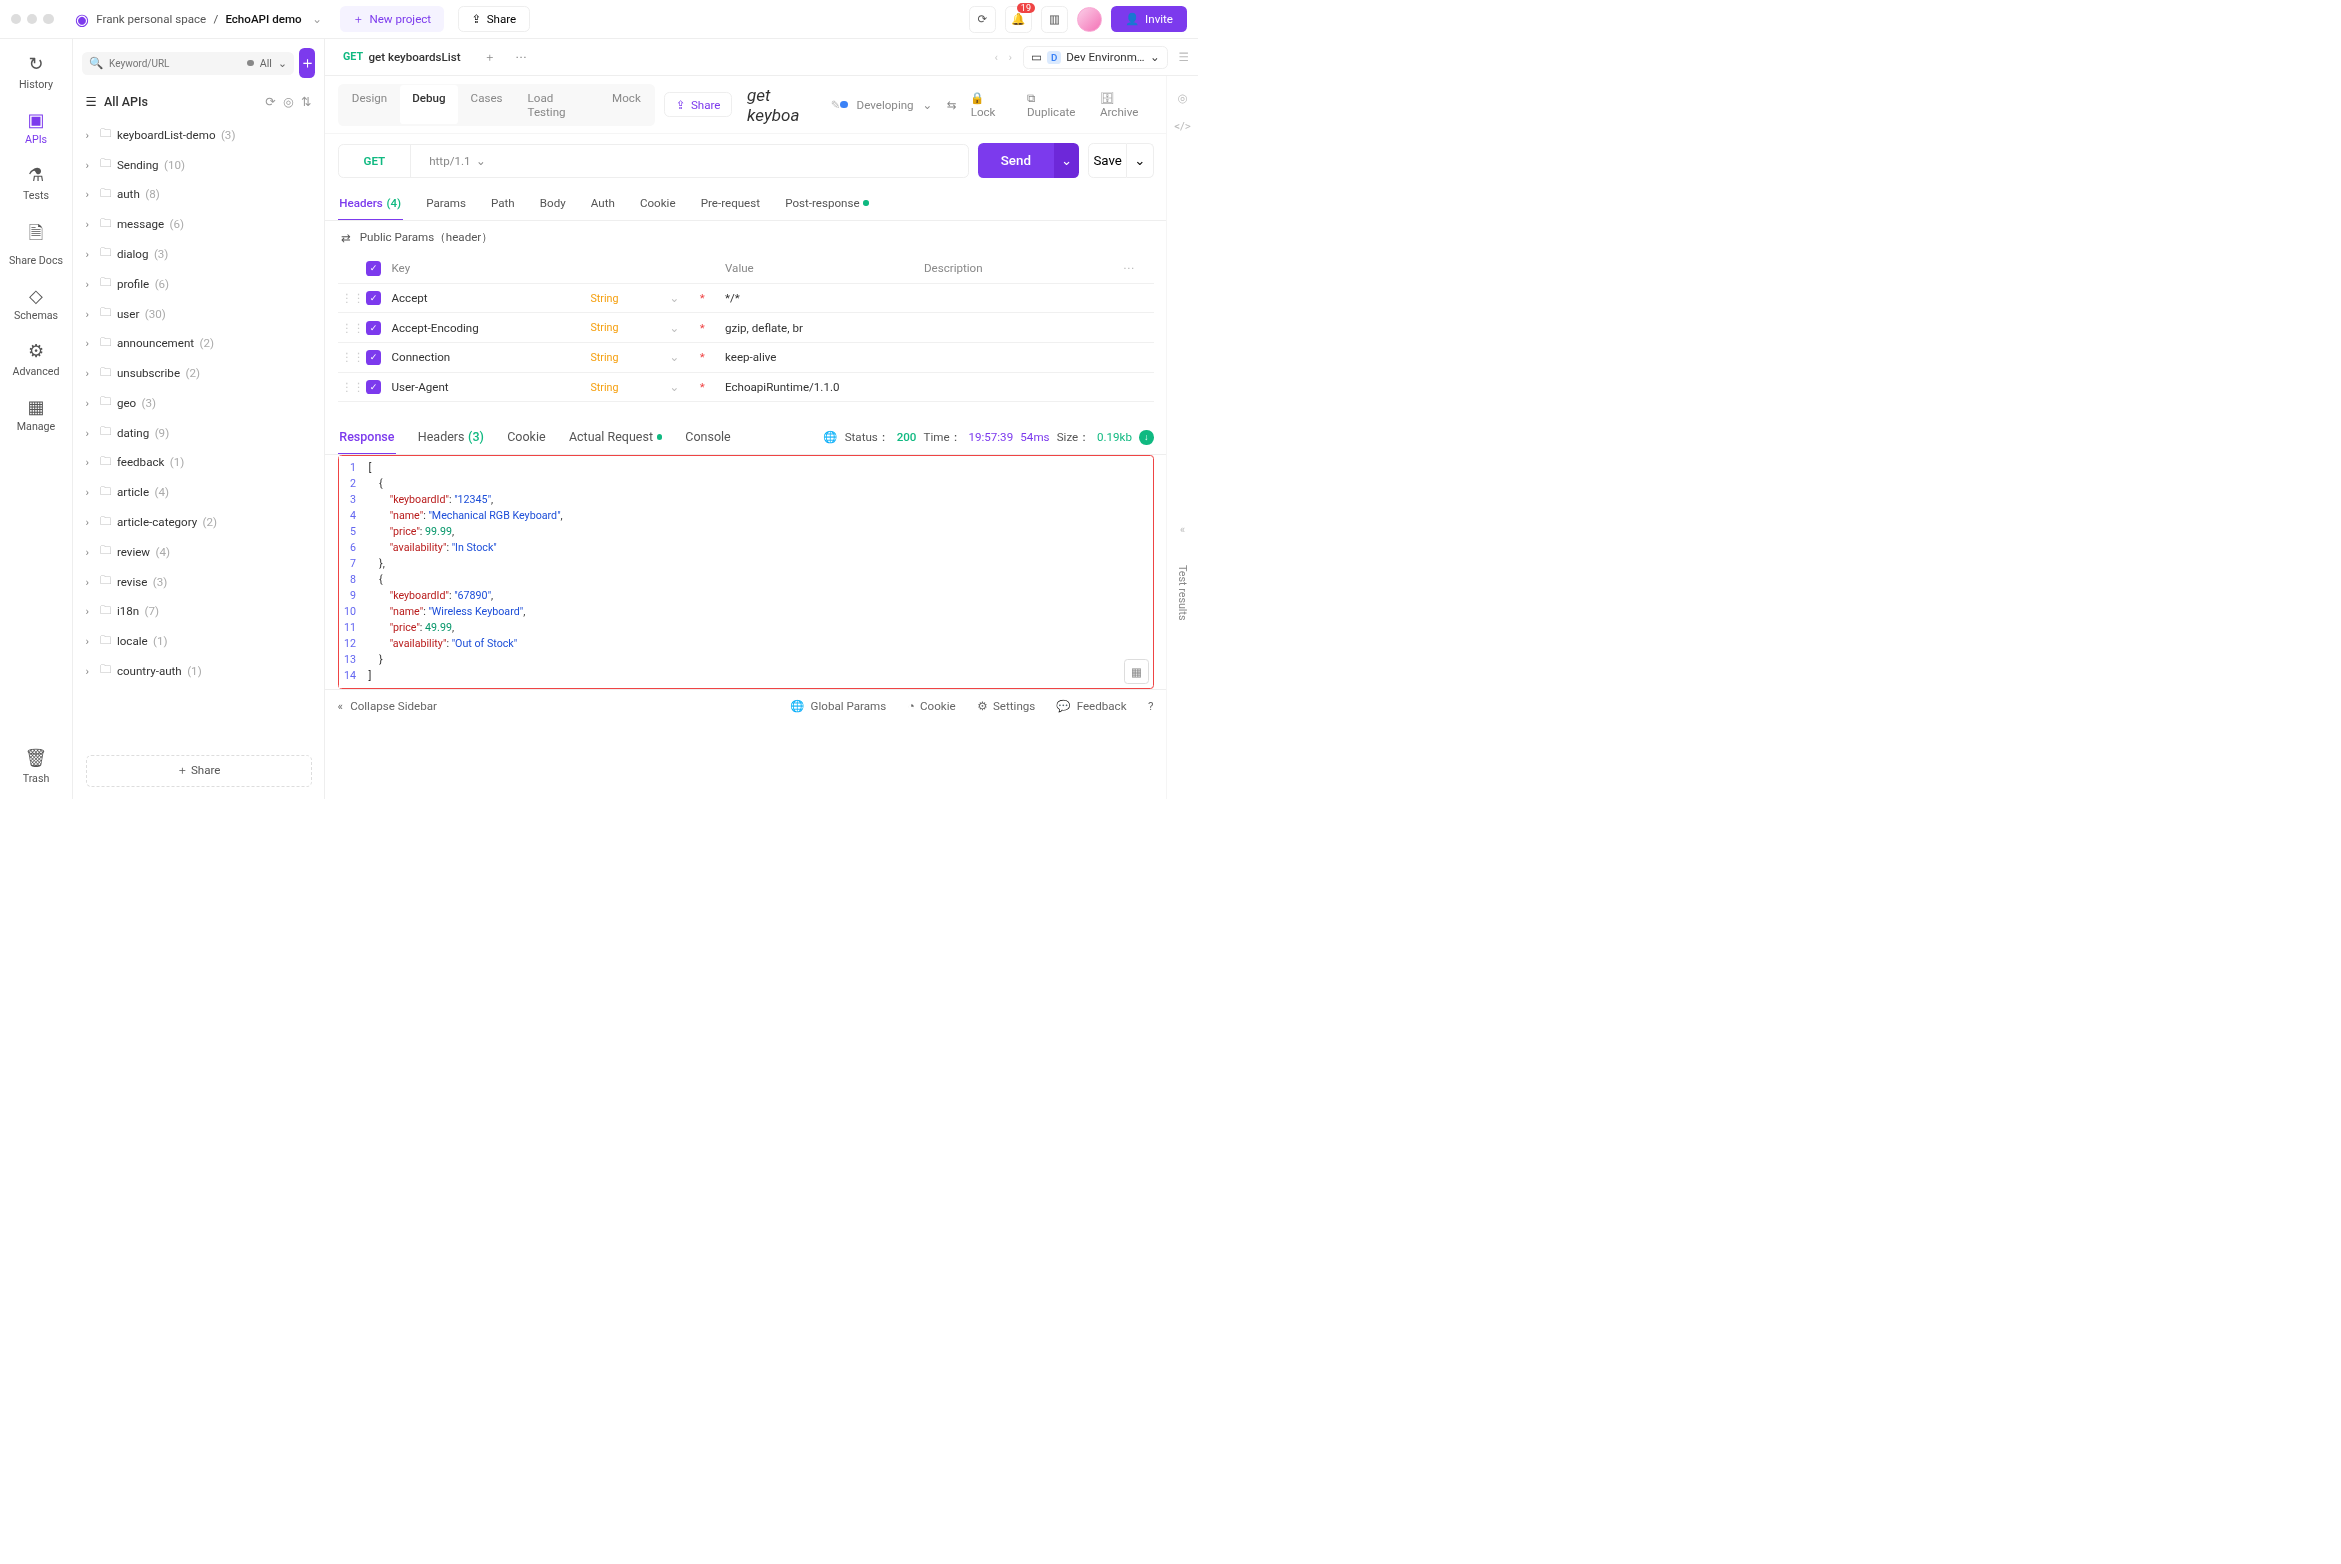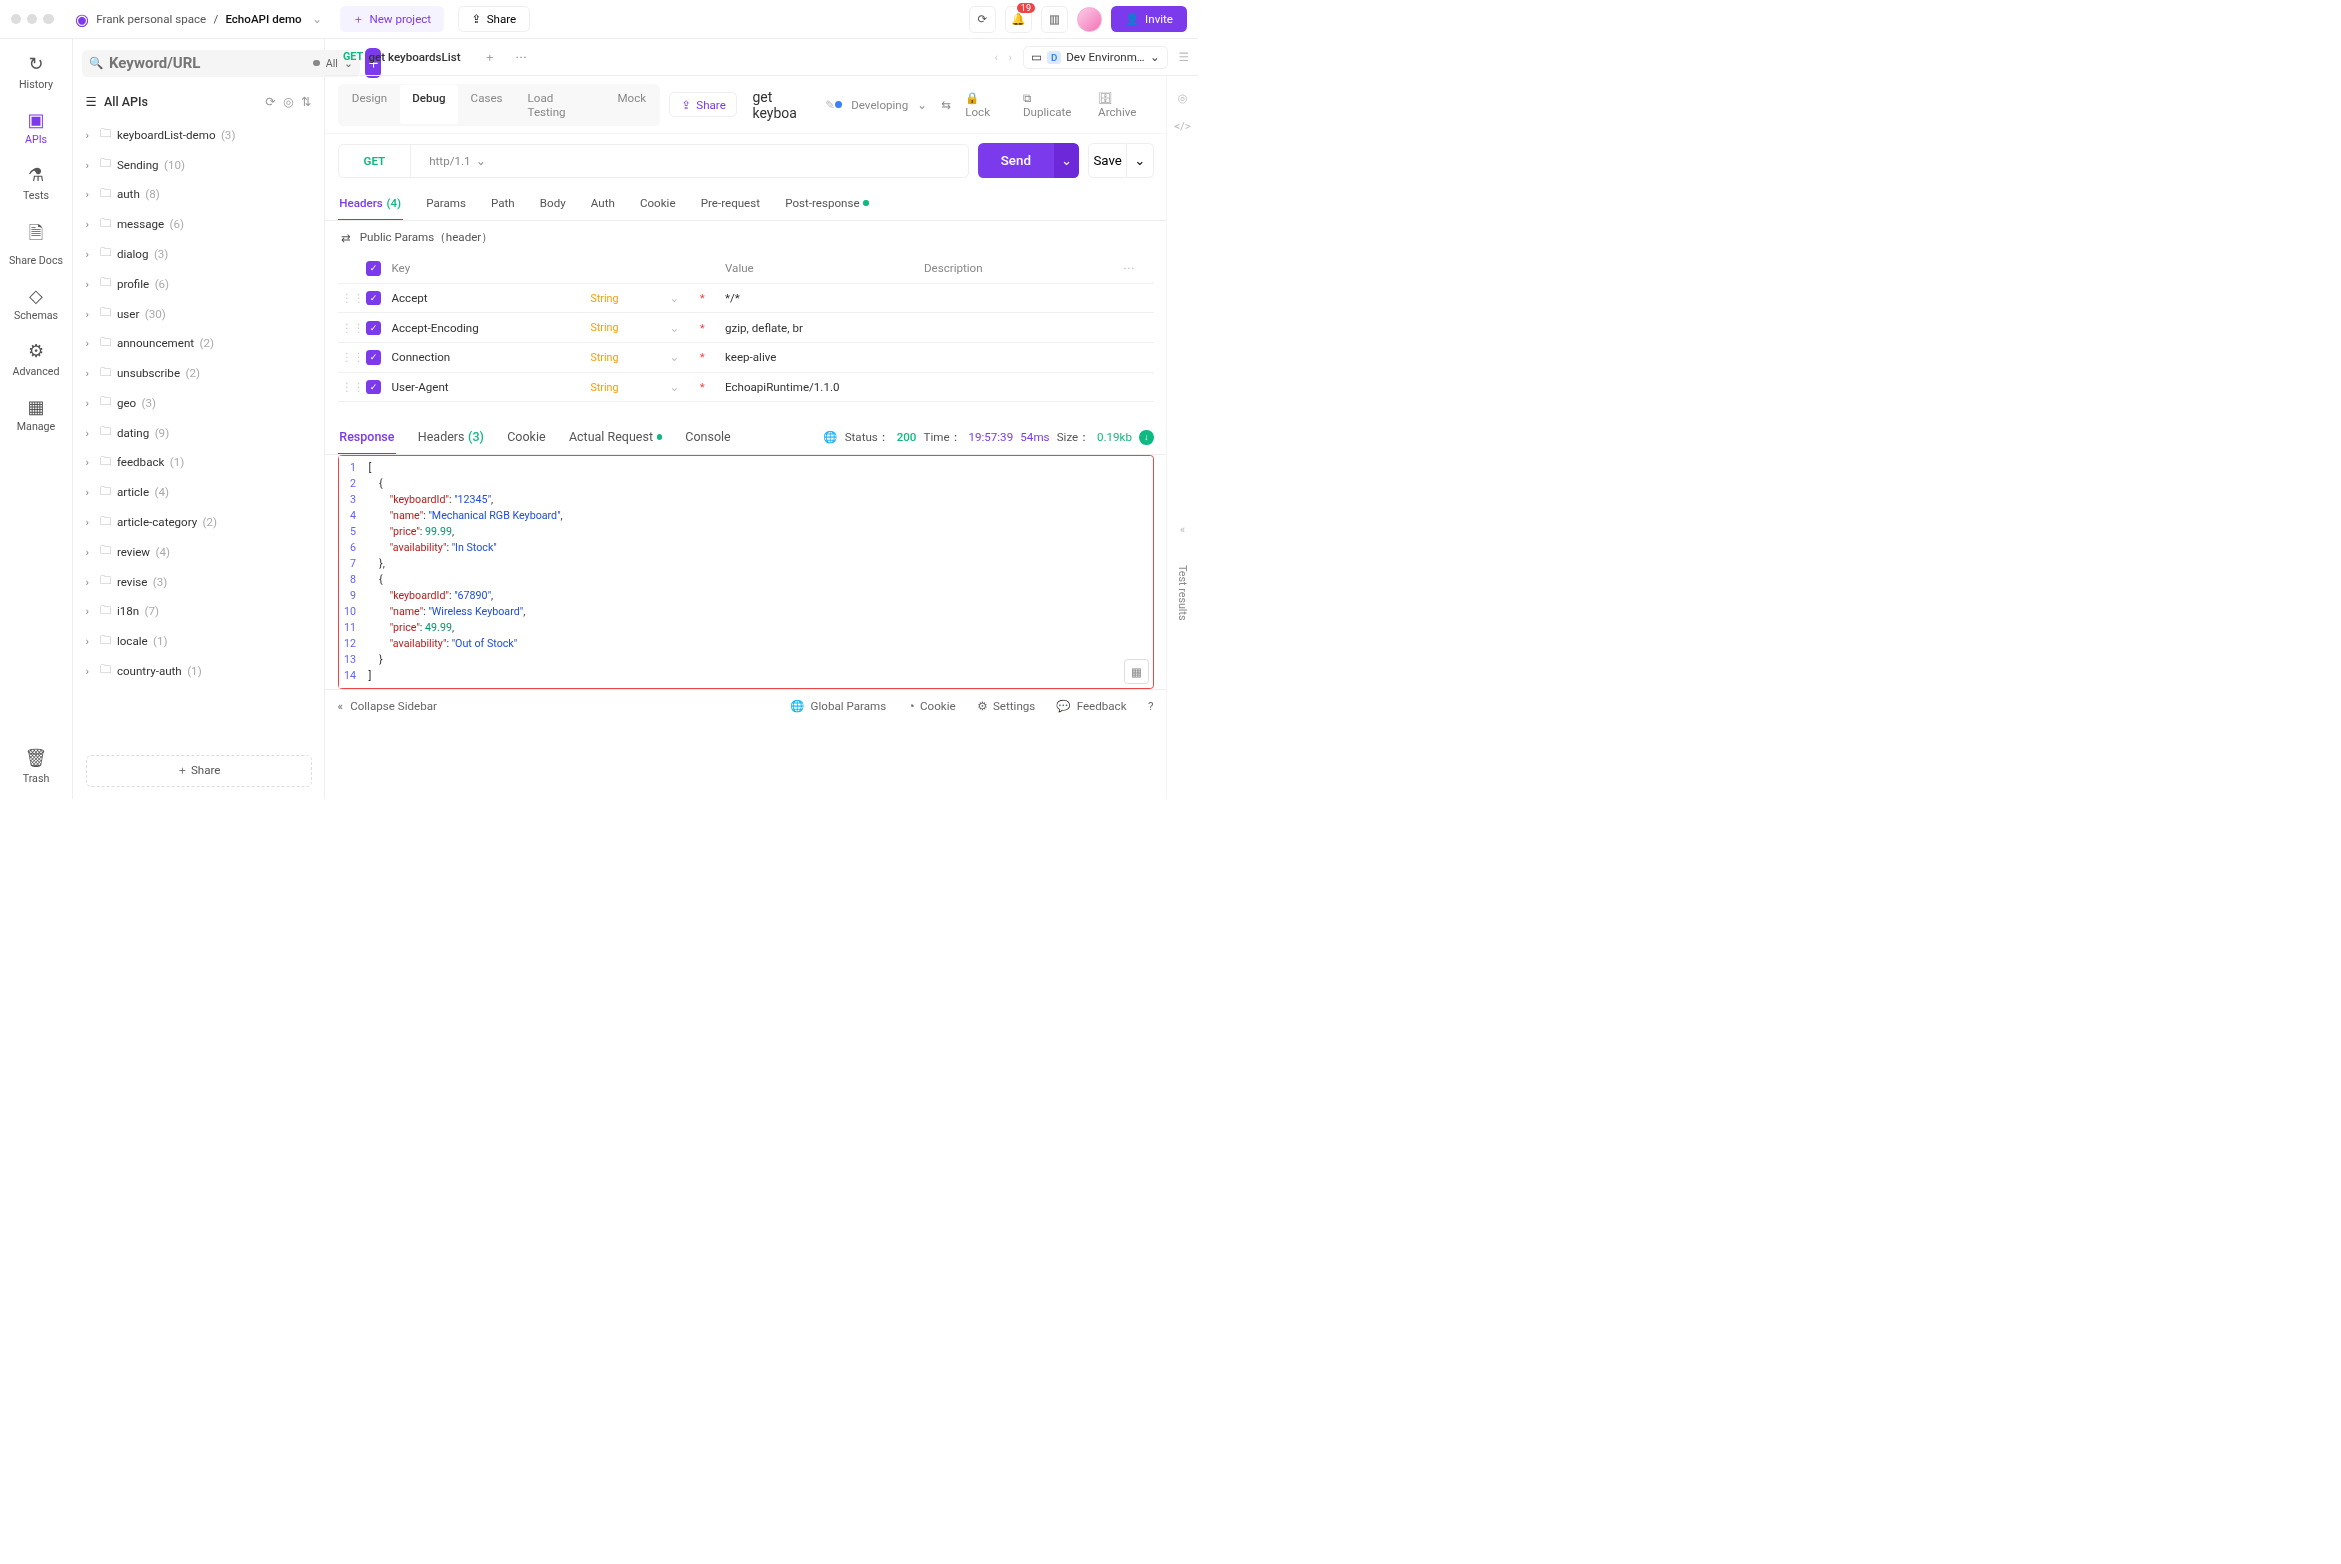--- a/index.html
+++ b/index.html
@@ -29,21 +29,21 @@
 .left-rail { width: 73px; border-right: 0.9px solid #eee; display: flex; flex-direction: column; align-items: center; padding: 14.3px 0; gap: 18px; }
 .rail-item { display: flex; flex-direction: column; align-items: center; gap: 3.6px; color: #555; cursor: pointer; font-size: 10.7px;}
 .rail-item.active { color: #7c3aed; }
 .rail-icon { font-size: 18px; }
 .rail-bottom { margin-top: auto; }
 
 
 .sidebar { width: 252px; border-right: 0.9px solid #eee; display: flex; flex-direction: column; }
 .sidebar-top { padding: 9px; display: flex; gap: 5.4px; align-items: center;}
 .search-wrap { flex: 1; background: #f5f5f5; border-radius: 5.4px; display: flex; align-items: center; padding: 4.5px 7.2px; gap: 5.4px; }
-.search-wrap input { border: none; background: transparent; outline: none; flex: 1; font-size: 15px; font-weight: bold;}
+.search-wrap input { border: none; background: transparent; outline: none; flex: 1; font-size: 10px;}
 .all-pill { color: #666; font-size: 10.7px; display: flex; align-items: center; gap: 6px;}
 .add-btn { width: 30px; height: 30px; background: #7c3aed; border-radius: 5.4px; display: flex; align-items:center; justify-content:center; color: #fff; font-size: 16px; cursor: pointer;}
 .all-apis { padding: 7.2px 12.5px; display: flex; align-items: center; gap: 7.2px; font-weight: 500; font-size: 12.5px;}
 .all-apis .actions { margin-left: auto; display: flex; gap: 7.2px; color: #999;}
 .tree { flex: 1; overflow-y: auto; padding: 3.6px 0;}
 .tree-item { display: flex; align-items: center; gap: 5.4px; padding: 5.4px 12.5px; color: #333; cursor: pointer; font-size: 11.6px;}
 .tree-item .caret { color: #888; width: 9px;}
 .tree-item .folder { color: #888; }
 .tree-item .count { color: #aaa; }
 .create-btn { margin: 5.4px 12.5px 12.5px; border: 0.9px dashed #ddd; border-radius: 5.4px; padding: 7.2px; text-align: center; cursor: pointer; color: #555;}
@@ -59,21 +59,21 @@
 .caret-nav { color: #ccc; cursor: pointer;}
 .env-select { border: 0.9px solid #eee; border-radius: 5.4px; padding: 3.6px 7.2px; display: flex; align-items: center; gap: 5.4px;}
 .env-badge { background: #dbeafe; color: #3b82f6; padding: 0.9px 3.6px; border-radius: 3.6px; font-size: 9.8px; font-weight: 600;}
 
 
 .toolbar { display: flex; align-items: center; padding: 7.2px 12.5px; gap: 0; border-bottom: 0.9px solid #f5f5f5;}
 .view-tabs { display: flex; background: #f8f8f8; border-radius: 5.4px; padding: 1.8px;}
 .view-tab { padding: 5.4px 12.5px; color: #888; cursor: pointer; font-size: 11.6px; border-radius: 3.6px;}
 .view-tab.active { background: #fff; color: #333; font-weight:500;}
 .toolbar-share { margin-left: 9px; border: 0.9px solid #eee; border-radius: 5.4px; padding: 4.5px 10.7px; color: #7c3aed; display: flex; gap: 5.4px; align-items: center; cursor: pointer;}
-.api-name { margin-left: 15px; color: #333; font-size: 14px;}
+.api-name { margin-left: 15px; color: #333; font-size: 17px; font-style: italic;}
 .toolbar-right { margin-left: auto; display: flex; align-items: center; gap: 14.3px; font-size: 11.6px; color: #888;}
 .status-pill { display: flex; align-items: center; gap: 9px;}
 .dot-blue { width:7.2px; height:7.2px; background:#3b82f6; border-radius:50%;}
 .lock-group { display:flex; gap: 16px;}
 
 
 .url-row { display: flex; align-items: center; padding: 9px 12.5px; gap: 9px;}
 .url-box { display: flex; flex: 1; border: 0.9px solid #eee; border-radius: 5.4px; overflow: hidden; align-items: center;}
 .method-select { padding: 9px 25px; color: #10b981; font-weight: 600; border-right: 0.9px solid #eee;}
 .url-input { flex: 1; border: none; padding: 9px 12.5px; background: #f8f8f8; outline: none; font-size: 11.6px;}

